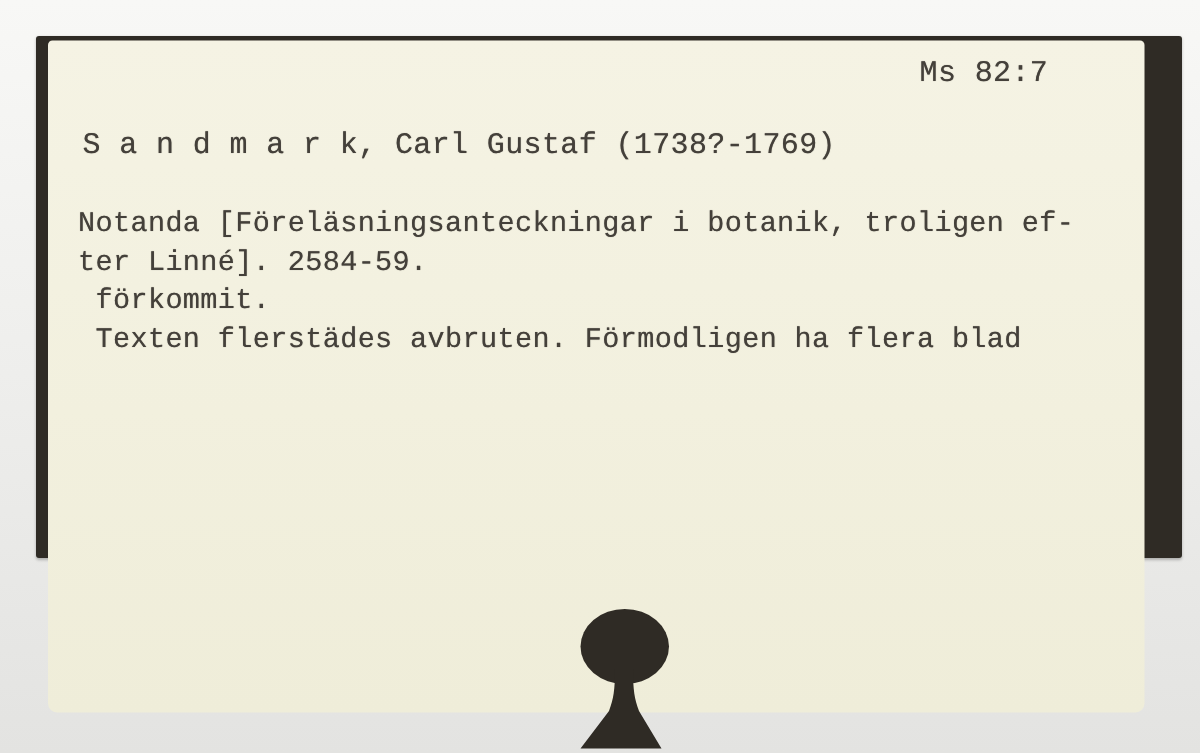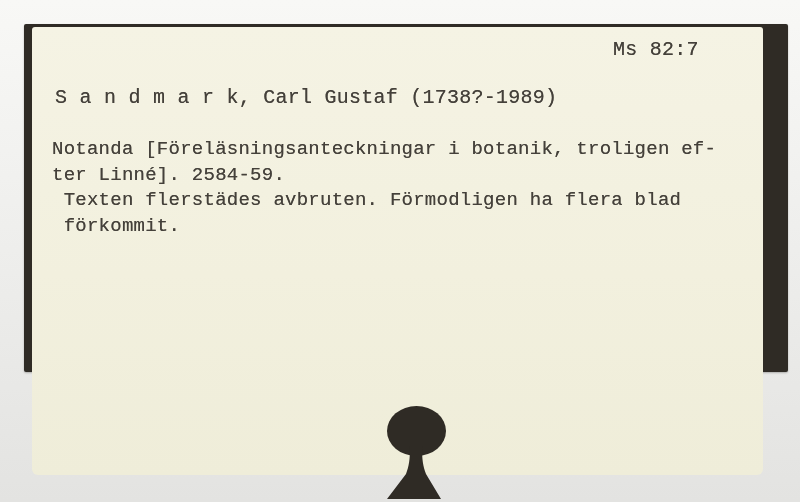--- a/index.html
+++ b/index.html
@@ -86,26 +86,26 @@
     fill: var(--mount-frame, #2f2b25);
   }
 </style>
 </head>
 <body>
 
 <div class="scan">
   <div class="mount">
     <div class="card">
       <div class="shelfmark">Ms 82:7</div>
-      <div class="heading">S a n d m a r k, Carl Gustaf (1738?-1989)</div>
+      <div class="heading">S a n d m a r k, Carl Gustaf (1738?-1769)</div>
       <div class="body-block">
         <div class="body-line">Notanda [Föreläsningsanteckningar i botanik, troligen ef-</div>
         <div class="body-line">ter Linné]. 2584-59.</div>
+        <div class="body-line"> förkommit.</div>
         <div class="body-line"> Texten flerstädes avbruten. Förmodligen ha flera blad</div>
-        <div class="body-line"> förkommit.</div>
       </div>
     </div>
     <svg class="keyhole" viewBox="0 0 124 100" xmlns="http://www.w3.org/2000/svg">
       <ellipse class="keyhole-fill" cx="62.5" cy="29" rx="29.5" ry="25"></ellipse>
       <path class="keyhole-fill" d="M56,44 L68,44 C68,58 69,64 72,72 L87,97 L33,97 L52,72 C55,64 56,58 56,44 Z"></path>
     </svg>
   </div>
 </div>
 
 </body></html>

